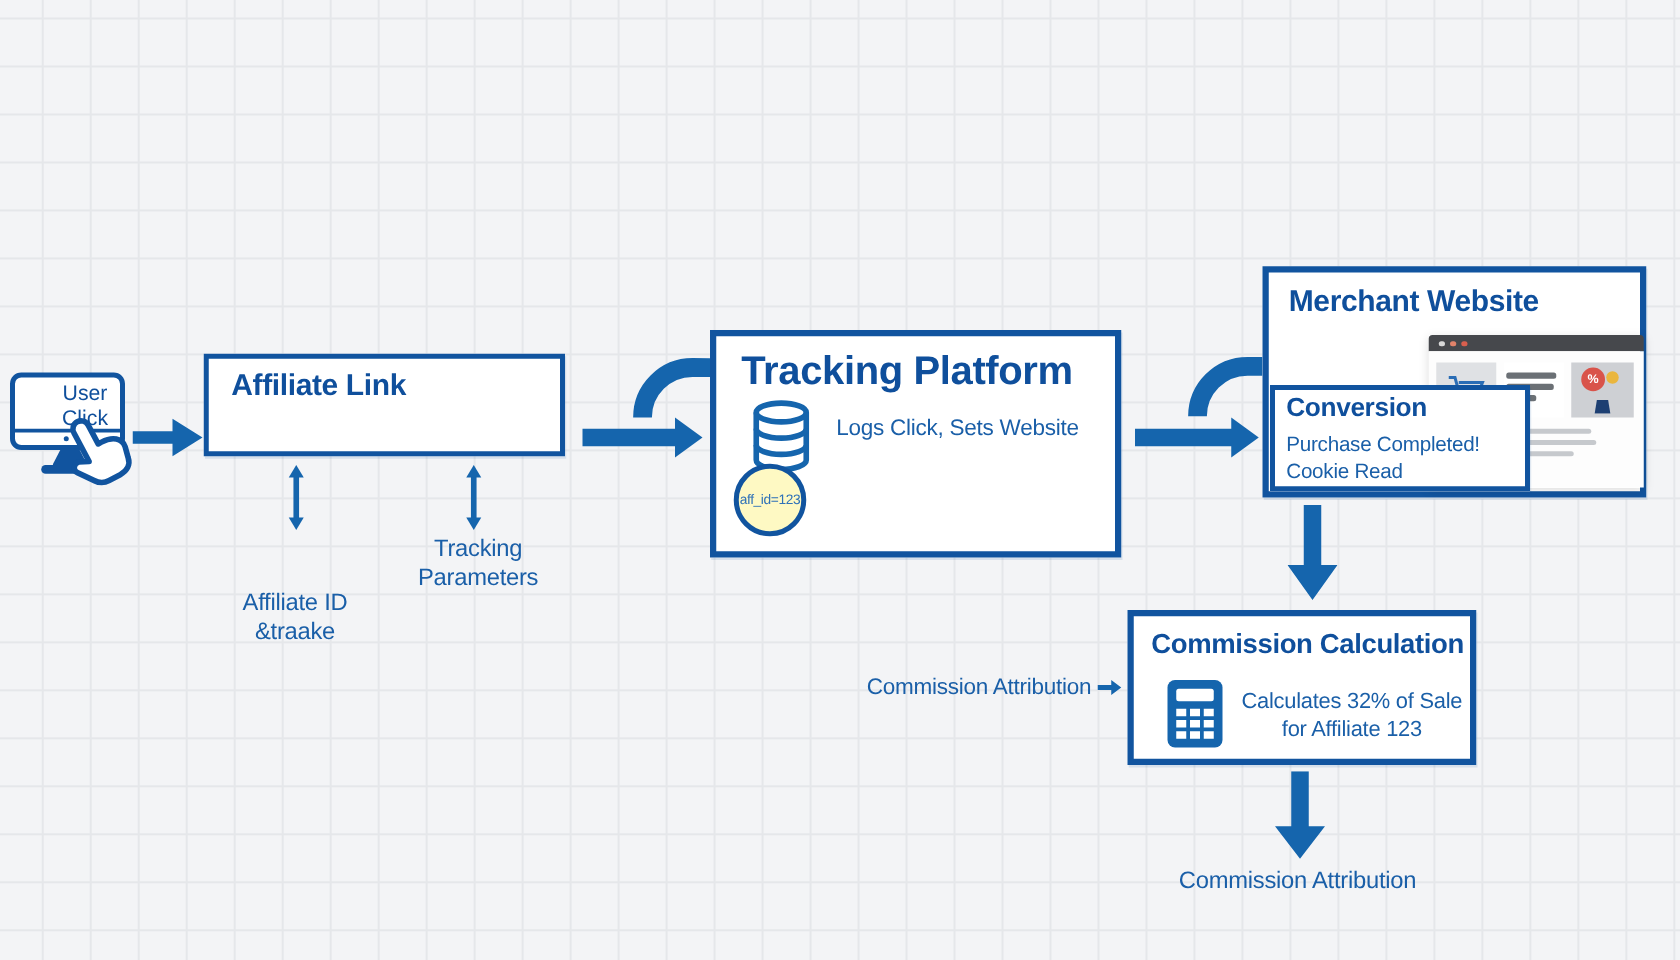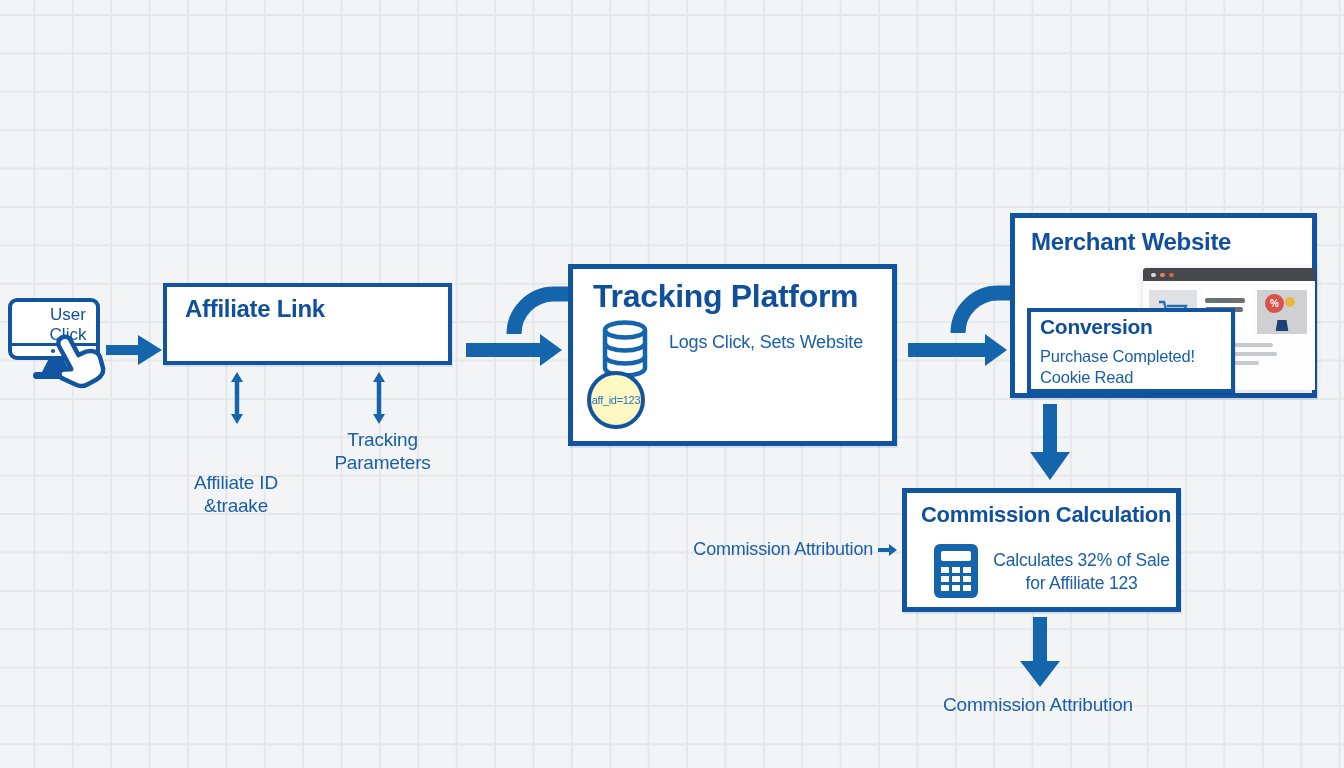--- a/index.html
+++ b/index.html
@@ -83,21 +83,21 @@
   .panel { position:absolute; top:9px; height:44px; }
   .gline { position:absolute; border-radius:2px; }
   .promo-red {
     position:absolute; width:19px; height:19px; border-radius:50%; background:#d9534a;
     color:#fff; font-size:10px; font-weight:bold; display:flex; align-items:center; justify-content:center;
   }
   .promo-yellow { position:absolute; width:10px; height:10px; border-radius:50%; background:#eab63e; }
   .promo-person { position:absolute; background:#1d3f72; clip-path:polygon(15% 100%, 25% 0, 75% 0, 85% 100%); }
 
   .conversion-box {
-    position:absolute; left:12px; top:90px; width:208px; height:85px; z-index:3;
+    position:absolute; left:1px; top:90px; width:208px; height:85px; z-index:3;
     background:#fff; border:4px solid #11549f; box-sizing:border-box;
     box-shadow:1px 2px 0 rgba(17,84,159,0.12);
   }
 
   .side-label {
     position:absolute; left:678px; top:539px; width:220px;
     display:flex; align-items:center; justify-content:flex-end; gap:5px;
     font-size:18px; color:#1a5fa8; letter-spacing:-0.2px;
   }
   .bottom-label {

